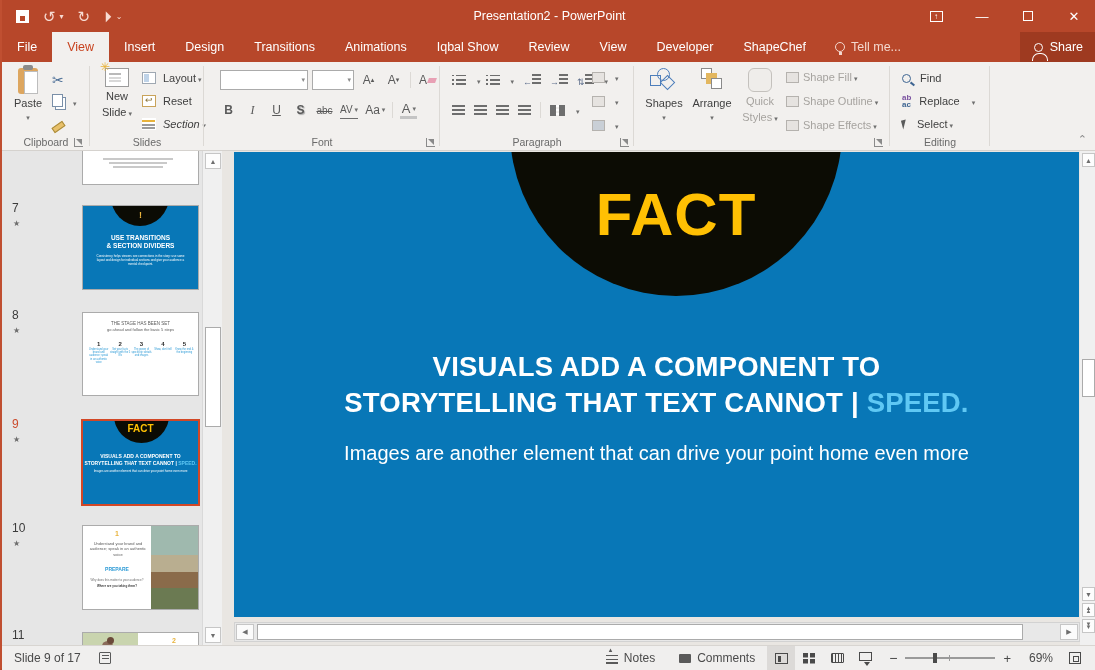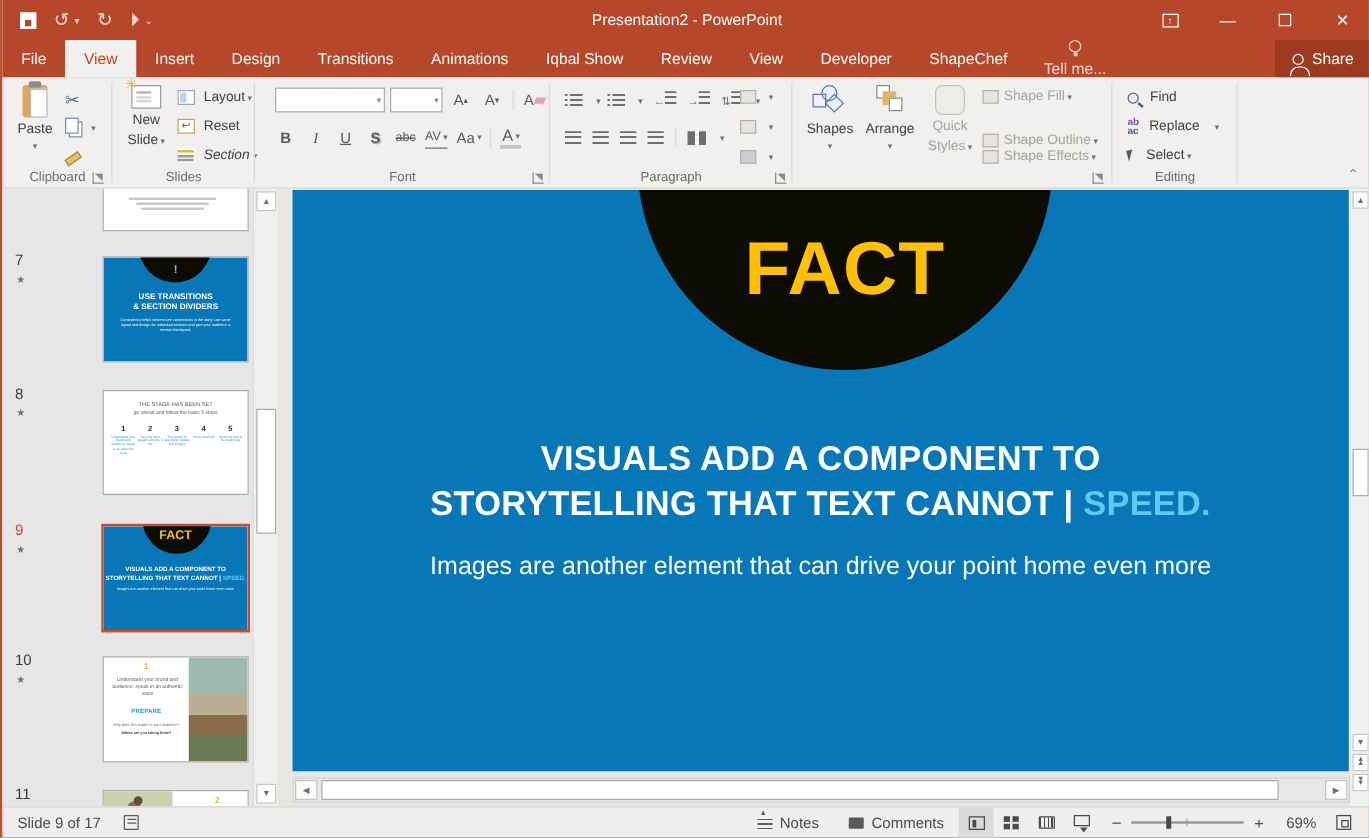--- a/index.html
+++ b/index.html
@@ -18,21 +18,21 @@
   .ttl { position:absolute; left:0; right:0; top:0; height:32px; display:flex; align-items:center; justify-content:center; font-size:12.5px; color:#fff; }
   .wbtns { position:absolute; right:0; top:0; height:32px; display:flex; }
   .wbtn { width:46px; height:32px; display:flex; align-items:center; justify-content:center; font-size:13px; color:#fff; }
   .wbtn .maxbox { width:10px; height:10px; border:1px solid #fff; }
   .wbtn .ribshow { width:13px; height:11px; border:1px solid #fff; position:relative; font-size:8px; text-align:center; line-height:9px;}
 
   
   .tabbar { position:absolute; left:0; top:32px; width:1095px; height:30px; background:#B7472A; display:flex; align-items:stretch; color:#fff; font-size:12.5px; }
   .tab { padding:0 15px; display:flex; align-items:center; cursor:default; }
   .tab.active { background:#F2F0EE; color:#C8431F; }
-  .tellme { display:flex; align-items:center; gap:6px; padding:0 14px; color:#F3D8CE;flex-direction:column; }
+  .tellme { display:flex; align-items:center; gap:6px; padding:0 14px; color:#F3D8CE; }
   .bulb { width:10px; height:10px; border:1.4px solid #F3D8CE; border-radius:50%; position:relative; }
   .bulb::after{ content:""; position:absolute; left:2.5px; top:9px; width:3px; height:3px; background:#F3D8CE; }
   .tabspacer { flex:1; }
   .username { display:flex; align-items:center; padding:0 18px; font-size:12px; }
   .sharebtn { display:flex; align-items:center; gap:7px; padding:0 14px; background:#9E3A20; font-size:12.5px; }
   .person { width:9px; height:9px; border:1.5px solid #fff; border-radius:50%; position:relative; }
   .person::after{ content:""; position:absolute; left:-3px; top:9px; width:14px; height:7px; border:1.5px solid #fff; border-bottom:none; border-radius:7px 7px 0 0; }
 
   
   .ribbon { position:absolute; left:0; top:62px; width:1095px; height:89px; background:#F2F0EE; border-bottom:1px solid #D5D2CE; color:#3F3F3F; font-size:11px; }
@@ -345,21 +345,21 @@
       </div>
       <div class="bigbtn disabled" style="left:104px; top:6px; width:44px;">
         <span class="qsicon"></span>
         <span>Quick</span>
         <span class="dd">Styles</span>
       </div>
       <div class="dgright" style="left:152px; top:5px;">
           <span class="dgic"></span>
           <span class="dd">Shape Fill</span>
         </div>
-      <div class="dgright" style="left:152px; top:40px;justify-content:center;">
+      <div class="dgright" style="left:152px; top:29px;justify-content:center;">
           <span class="dgic"></span>
           <span class="dd">Shape Outline</span>
         </div>
       <div class="dgright" style="left:152px; top:53px;">
           <span class="dgic"></span>
           <span class="dd">Shape Effects</span>
         </div>
       <div class="launcher" style="left:240px;"></div>
       <div class="gdivider" style="left:255px;"></div>
     </div>

